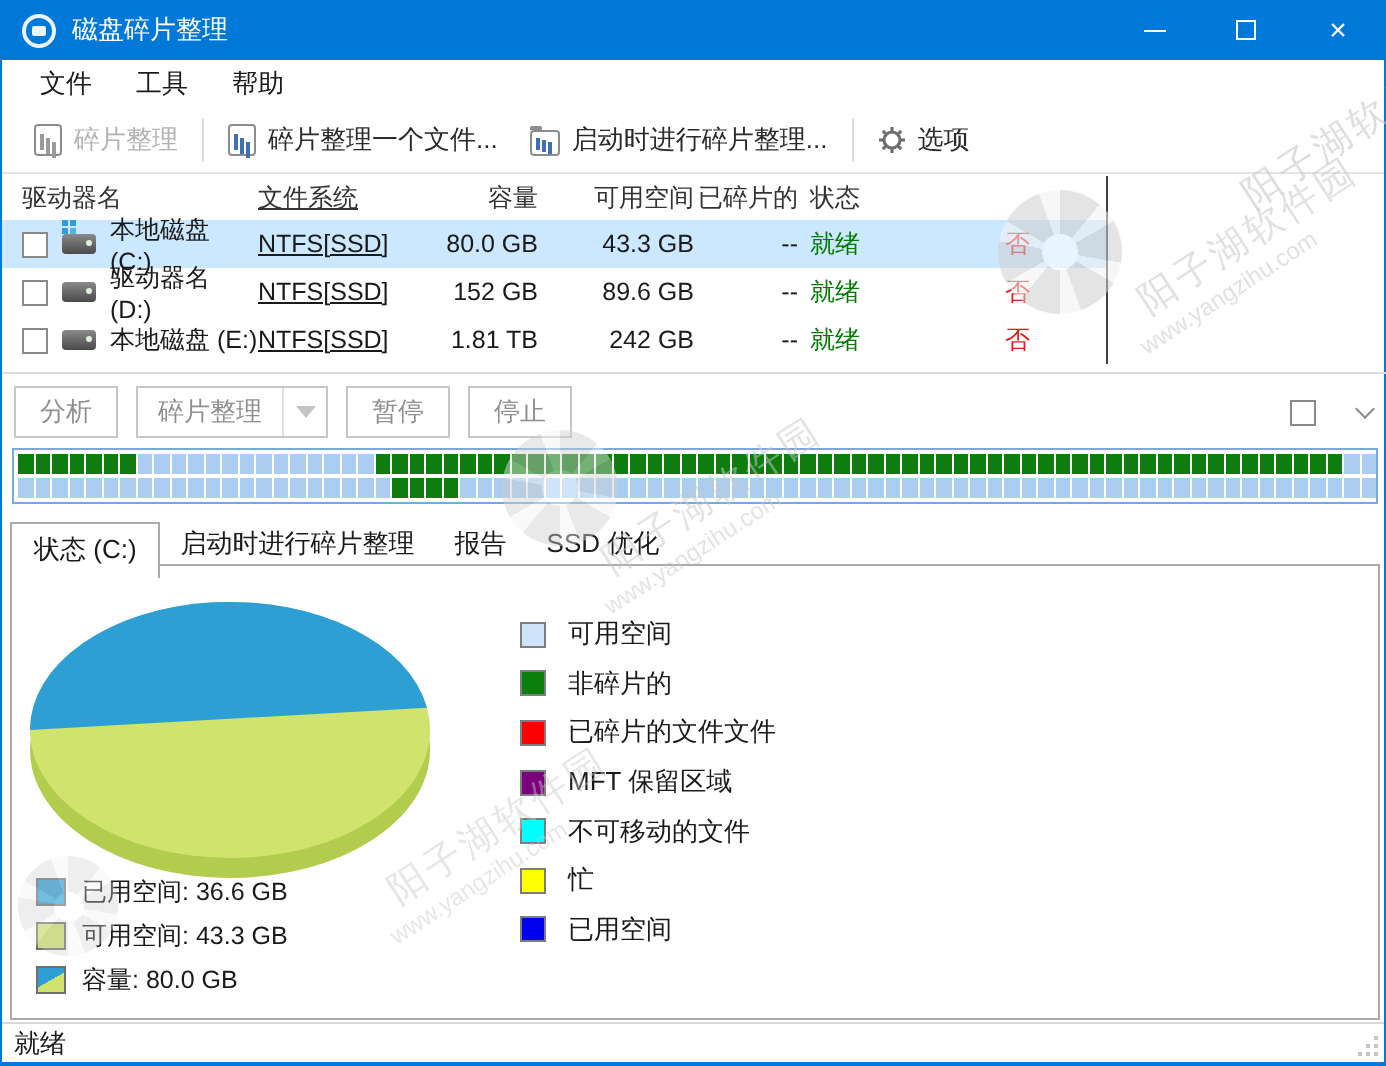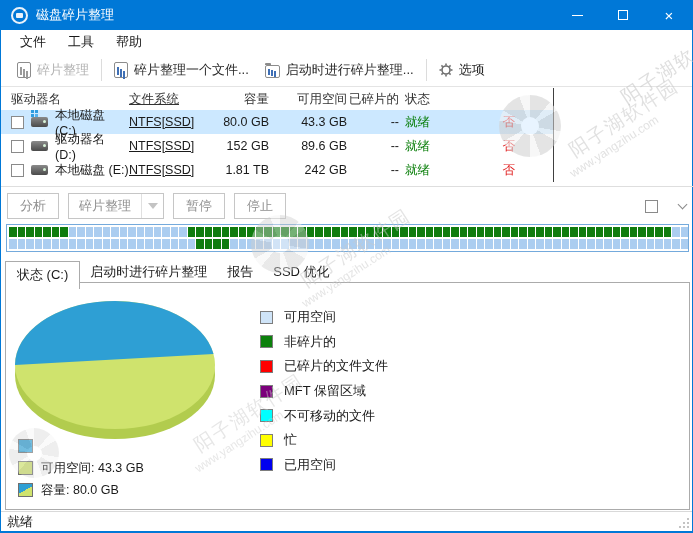--- a/index.html
+++ b/index.html
@@ -444,20 +444,21 @@
         </div>
       <div class="lg-item">
           <span class="lg-sq" style="background: rgb(0, 0, 238);"></span>
           <span>已用空间</span>
         </div>
     </div>
 
     <div class="summary">
       <div class="sm-item">
           <span class="sm-sq" style="background: rgb(46, 159, 212);"></span>
+          <span>已用空间: 36.6 GB</span>
         </div>
       <div class="sm-item">
           <span class="sm-sq" style="background: rgb(207, 227, 109);"></span>
           <span>可用空间: 43.3 GB</span>
         </div>
       <div class="sm-item">
           <span class="sm-sq" style="background: linear-gradient(150deg, rgb(46, 159, 212) 50%, rgb(207, 227, 109) 50%);"></span>
           <span>容量: 80.0 GB</span>
         </div>
     </div>

